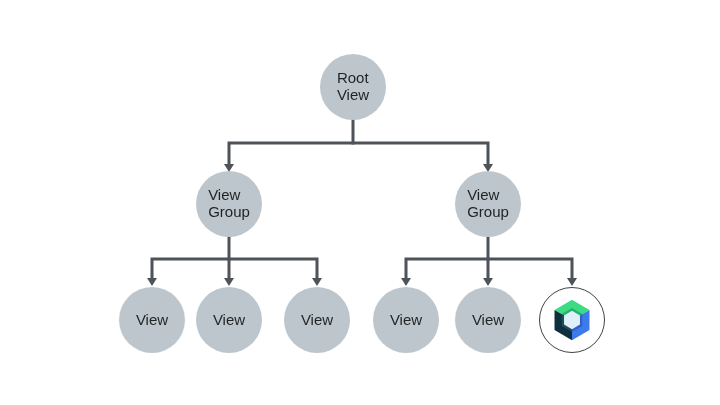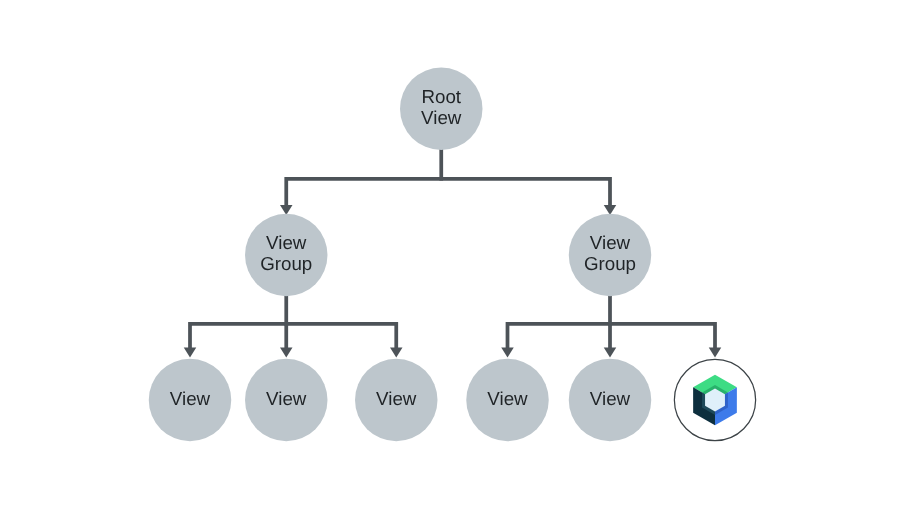--- a/index.html
+++ b/index.html
@@ -10,21 +10,21 @@
   }
   html,body{margin:0;padding:0;}
   body{background:var(--background);font-family:"Liberation Sans",sans-serif;}
   .stage{position:relative;width:720px;height:405px;background:var(--background);overflow:hidden;}
   .edges{position:absolute;left:0;top:0;width:720px;height:405px;}
   .edge-line{stroke:var(--line-color);stroke-width:3;fill:none;}
   .arrowhead{fill:var(--line-color);stroke:none;}
   .node{
     position:absolute;width:66px;height:66px;border-radius:50%;
     background:var(--node-fill);display:flex;align-items:center;justify-content:center;
-    text-align:center;color:var(--text-color);font-size:15px;line-height:1.12;
+    color:var(--text-color);font-size:15px;line-height:1.12;
     white-space:pre-line;box-sizing:border-box;
   }
   .node.compose{background:var(--compose-bg);border:1.5px solid var(--compose-ring);}
   .node.compose svg{width:46px;height:46px;display:block;}
   .f-green{fill:var(--logo-green);} .f-green-b{fill:var(--logo-green-bevel);}
   .f-blue{fill:var(--logo-blue);}  .f-blue-b{fill:var(--logo-blue-bevel);}
   .f-navy{fill:var(--logo-navy);}  .f-navy-b{fill:var(--logo-navy-bevel);}
   .f-center{fill:var(--logo-center);}
   
   .n-root{left:320px;top:54px;}

